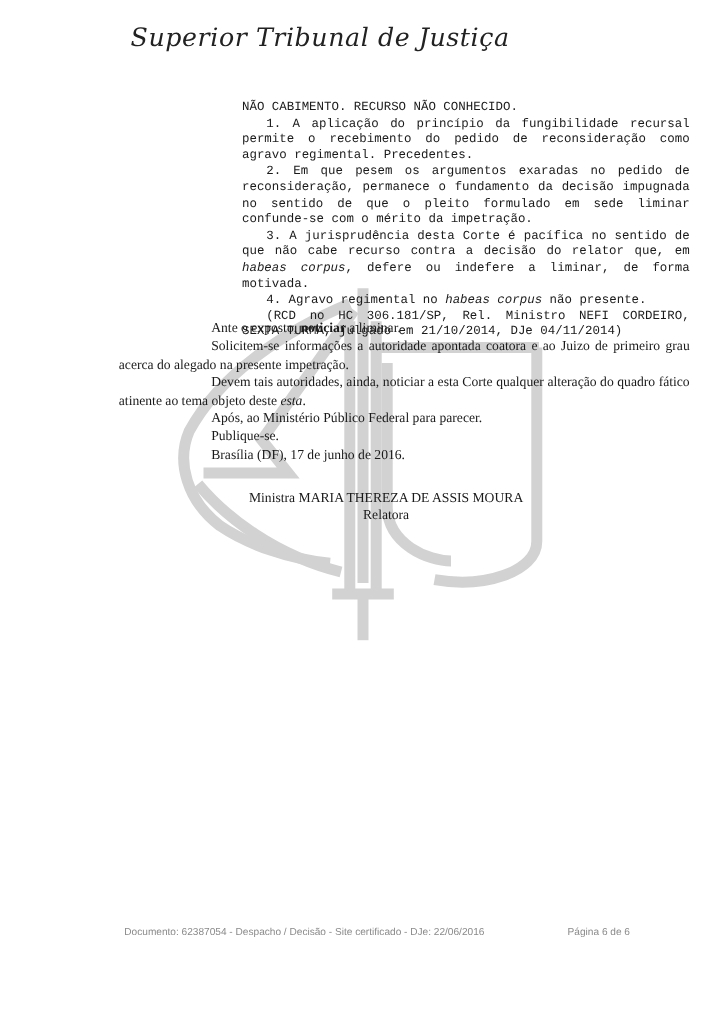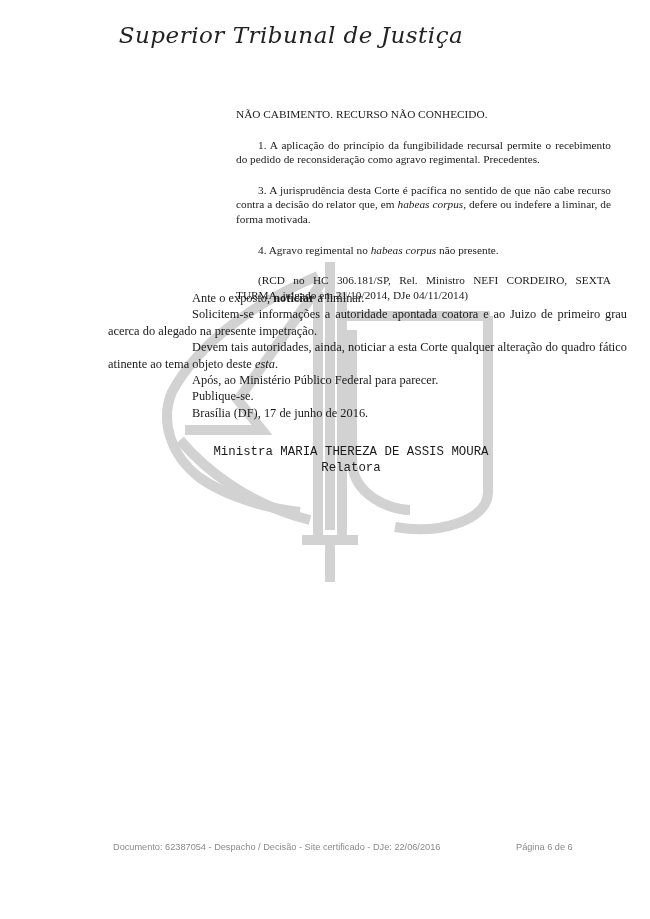--- a/index.html
+++ b/index.html
@@ -1,27 +1,27 @@
 <!DOCTYPE html>
 <html><head>
 <meta charset="utf-8">
 <style>
   html, body { margin: 0; padding: 0; background: #ffffff; }
   body { width: 650px; height: 919px; position: relative; overflow: hidden; font-family: "Liberation Serif", "DejaVu Serif", serif; color: #1a1a1a; }
   .header-title { position: absolute; top: 22px; left: 0; width: 582px; text-align: center; font-family: "DejaVu Serif", "Liberation Serif", serif; font-style: italic; font-size: 23px; color: #222; letter-spacing: 0.5px; }
   .watermark { position: absolute; left: 0; top: 0; width: 650px; height: 919px; pointer-events: none; }
   .content { position: absolute; left: 0; top: 0; width: 650px; }
   .quote { position: absolute; left: 220px; top: 91px; width: 407px; font-size: 11.3px; line-height: 14.6px; }
-  .quote p { margin: 16px; text-align: justify; }
+  .quote p { margin: 0; text-align: justify; font-family: Liberation Mono, monospace; }
   .quote .ind { text-indent: 22px; }
   .body-text { position: absolute; left: 108px; top: 290px; width: 519px; font-size: 12.4px; line-height: 16.4px; }
   .body-text p { margin: 0; text-align: justify; }
   .body-text .ind { text-indent: 84px; }
   .sig { position: absolute; left: 0; top: 444px; width: 650px; text-align: center; font-size: 12.4px; line-height: 16px; }
-  .sig div { padding-left: 52px; font-family: Liberation Mono, monospace; }
+  .sig div { padding-left: 52px; }
   .footer { position: absolute; top: 842px; font-family: "Liberation Sans", "DejaVu Sans", sans-serif; font-size: 9.2px; color: #8a8a8a; }
   .footer-left { left: 113px; }
   .footer-right { left: 516px; }
   i, .it { font-style: italic; }
   b { font-weight: bold; }
 </style>
 </head>
 <body>
 
 <div class="header-title">Superior Tribunal de Justiça</div>
@@ -42,20 +42,21 @@
     <path d="M345 316 L 490 316"></path>
     <path d="M488 316 L 488 492 C 488 520, 440 535, 395 527"></path>
     <path d="M352 330 L 352 460 C 352 495, 390 510, 410 510"></path>
   </g>
 </svg>
 
 <div class="content">
   <div class="quote">
     <p>NÃO CABIMENTO. RECURSO NÃO CONHECIDO.</p>
     <p class="ind">1. A aplicação do princípio da fungibilidade recursal permite o recebimento do pedido de reconsideração como agravo regimental. Precedentes.</p>
+    <p class="ind">2. Em que pesem os argumentos exaradas no pedido de reconsideração, permanece o fundamento da decisão impugnada no sentido de que o pleito formulado em sede liminar confunde-se com o mérito da impetração.</p>
     <p class="ind"><span>3. A jurisprudência desta Corte é pacífica no sentido de que não cabe recurso contra a decisão do relator que, em </span><i>habeas corpus</i><span>, defere ou indefere a liminar, de forma motivada.</span></p>
     <p class="ind"><span>4. Agravo regimental no </span><i>habeas corpus</i><span> não presente.</span></p>
     <p class="ind">(RCD no HC 306.181/SP, Rel. Ministro NEFI CORDEIRO, SEXTA TURMA, julgado em 21/10/2014, DJe 04/11/2014)</p>
   </div>
 
   <div class="body-text">
     <p class="ind"><span>Ante o exposto, </span><b>noticiar</b><span> a liminar.</span></p>
     <p class="ind">Solicitem-se informações a autoridade apontada coatora e ao Juizo de primeiro grau acerca do alegado na presente impetração.</p>
     <p class="ind"><span>Devem tais autoridades, ainda, noticiar a esta Corte qualquer alteração do quadro fático atinente ao tema objeto deste </span><i>esta</i><span>.</span></p>
     <p class="ind">Após, ao Ministério Público Federal para parecer.</p>

